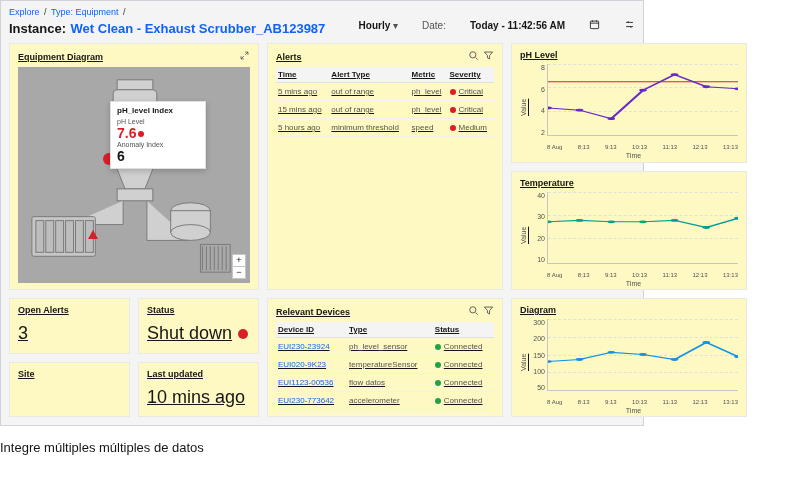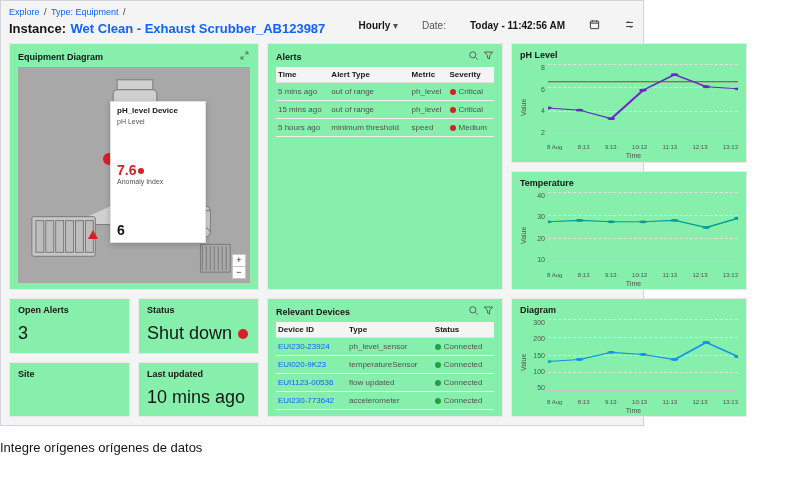--- a/index.html
+++ b/index.html
@@ -8,30 +8,30 @@
   
   .crumbs { font-size: 9px; color: #0f62fe; }
   .crumbs .sep { color: #393939; margin: 0 2px; }
   .title-row { display: flex; align-items: flex-start; justify-content: space-between; margin-top: 2px; }
   .title-lbl { font-size: 13px; font-weight: 600; color: #161616; }
   .title-val { color: #0f62fe; font-weight: 600; }
   .title-right { display: flex; align-items: center; gap: 24px; font-size: 10px; color: #525252; }
   .title-right b { color: #161616; }
   
   .grid { display: grid; grid-template-columns: 250px 236px 236px; grid-template-rows: auto auto auto; gap: 8px; margin-top: 6px; }
-  .card { background: #86efac; border: 1px solid #e8e8e8; padding: 6px 8px; }
+  .card { background: #fef9c3; border: 1px solid #e8e8e8; padding: 6px 8px; text-decoration: underline; }
   .card-hd { display: flex; justify-content: space-between; align-items: center; font-size: 9px; font-weight: 600; margin-bottom: 4px; }
   .icons { display: flex; gap: 4px; color: #525252; }
   
   .eq { grid-column: 1; grid-row: 1 / span 2; }
   .diag { position: relative; height: 216px; background: #a8a8a8; }
   .tooltip { position: absolute; top: 34px; left: 92px; width: 96px; background: #fff; border: 1px solid #e0e0e0; box-shadow: 0 2px 6px rgba(0,0,0,.2); padding: 4px 6px; font-size: 8px; }
   .tooltip .t-title { font-weight: 600; margin-bottom: 3px; }
   .tooltip .t-lbl { color: #525252; font-size: 7px; }
-  .tooltip .t-val { font-size: 14px; font-weight: 600; margin-top: 37px; }
+  .tooltip .t-val { font-size: 14px; font-weight: 600; }
   .tooltip .t-val.red { color: #da1e28; }
   .red-dot { display: inline-block; width: 6px; height: 6px; border-radius: 50%; background: #da1e28; vertical-align: middle; margin-left: 2px; }
   .red-dot-lg { display: inline-block; width: 10px; height: 10px; border-radius: 50%; background: #da1e28; vertical-align: middle; margin-left: 6px; }
   .redspot { position: absolute; background: #da1e28; border-radius: 50%; }
   .zoom { position: absolute; right: 4px; bottom: 4px; width: 14px; background: #fff; border: 1px solid #c6c6c6; font-size: 9px; text-align: center; line-height: 11px; }
   .zoom div { border-bottom: 1px solid #c6c6c6; cursor: pointer; }
   .zoom div:last-child { border-bottom: none; }
   
   .alerts { grid-column: 2; grid-row: 1 / span 2; }
   .alerts table, .devs table { width: 100%; border-collapse: collapse; font-size: 8px; }
@@ -134,21 +134,21 @@
             <ellipse cx="174" cy="166" rx="20" ry="8"></ellipse>
             <rect x="184" y="178" width="30" height="28" fill="none" stroke="#7a7a7a"></rect>
             <g stroke="#7a7a7a">
                 <path d="M186 180v24M190 180v24M194 180v24M198 180v24M202 180v24M206 180v24M210 180v24"></path>
               </g>
           </g>
         </svg>
         <span class="redspot" style="top:86px;left:85px;width:12px;height:12px"></span>
         <span class="redspot" style="top:163px;left:70px;width:0;height:0;border-left:5px solid transparent;border-right:5px solid transparent;border-bottom:9px solid #da1e28;border-radius:0;background:none"></span>
         <div class="tooltip">
-          <div class="t-title">pH_level Device</div>
+          <div class="t-title">pH_level Index</div>
           <div class="t-lbl">pH Level</div>
           <div class="t-val red"><span>7.6</span><span class="red-dot"></span></div>
           <div class="t-lbl">Anomaly Index</div>
           <div class="t-val">6</div>
         </div>
         <div class="zoom">
           <div>+</div>
           <div>−</div>
         </div>
       </div>
@@ -333,21 +333,21 @@
               <td>ph_level_sensor</td>
               <td><span class="green"></span><span>Connected</span></td>
             </tr>
           <tr>
               <td><a>EUI020-9K23</a></td>
               <td>temperatureSensor</td>
               <td><span class="green"></span><span>Connected</span></td>
             </tr>
           <tr>
               <td><a>EUI1123-00536</a></td>
-              <td>flow updated</td>
+              <td>flow datos</td>
               <td><span class="green"></span><span>Connected</span></td>
             </tr>
           <tr>
               <td><a>EUI230-773642</a></td>
               <td>accelerometer</td>
               <td><span class="green"></span><span>Connected</span></td>
             </tr>
         </tbody>
       </table>
     </div>
@@ -394,13 +394,13 @@
               <span>13:13</span>
             </div>
           <div class="xlab">Time</div>
         </div>
       </div>
     </div>
 
   </div>
 </div>
 
-<div class="caption">Integre orígenes orígenes de datos</div>
+<div class="caption">Integre múltiples múltiples de datos</div>
 
 </body></html>

